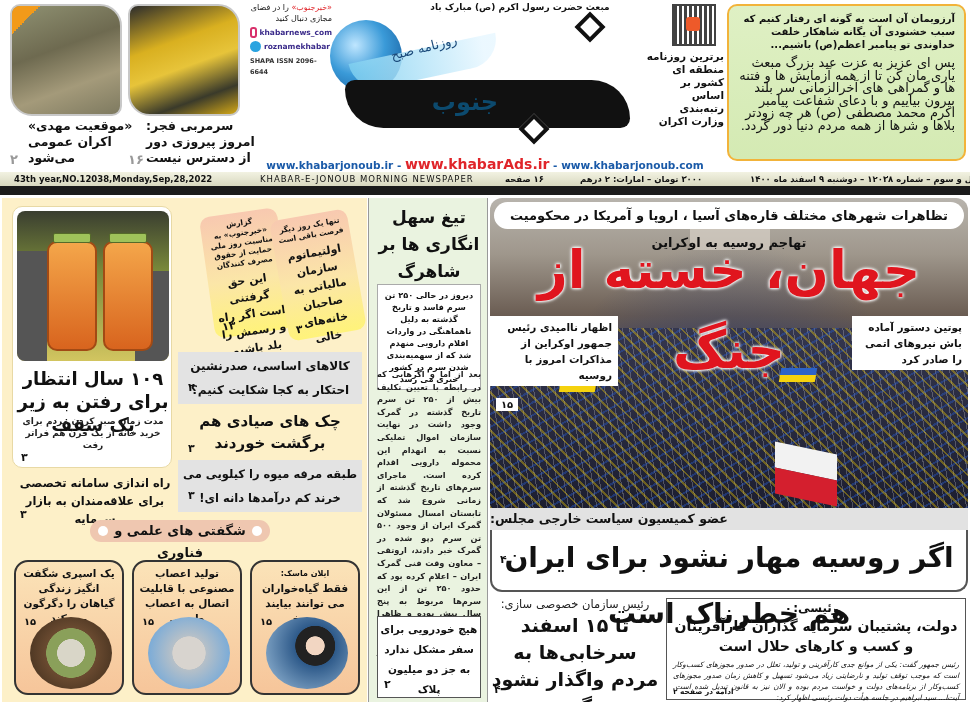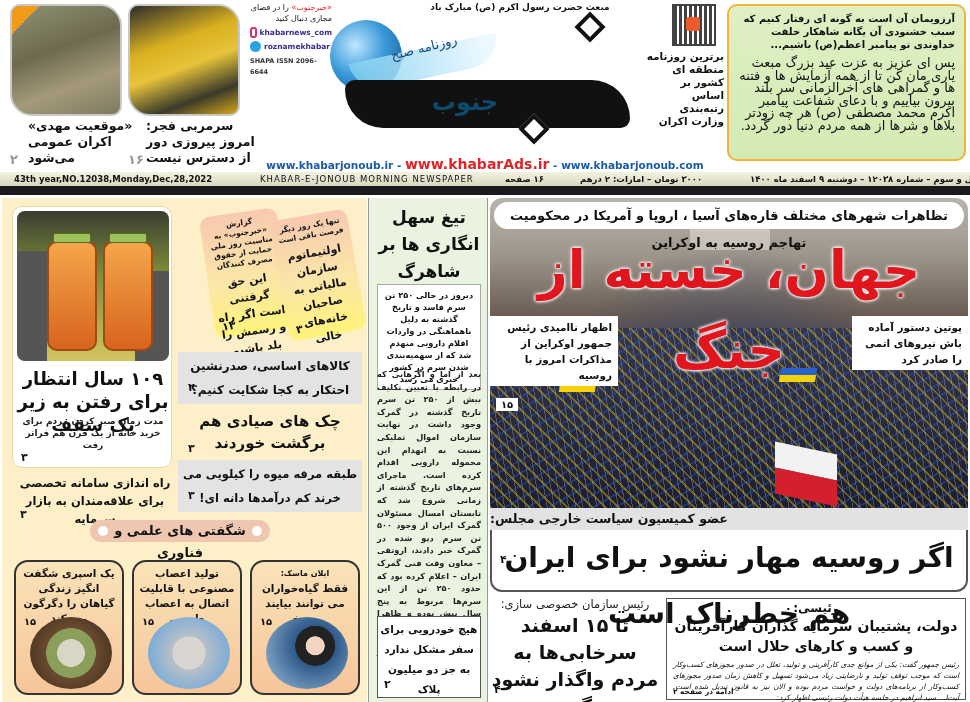--- a/index.html
+++ b/index.html
@@ -170,21 +170,21 @@
 <div class="editorial">
   <div class="lead">آرزویمان آن است به گونه ای رفتار کنیم که سبب خشنودی آن یگانه شاهکار خلقت خداوندی تو پیامبر اعظم(ص) باشیم...</div>
   <div class="body">پس ای عزیز به عزت عید بزرگ مبعث یاری مان کن تا از همه آزمایش ها و فتنه ها و گمراهی های آخرالزمانی سر بلند بیرون بیاییم و با دعای شفاعت پیامبر اکرم محمد مصطفی (ص) هر چه زودتر بلاها و شرها از همه مردم دنیا دور گردد.</div>
 </div>
 
 <div class="urls">
   <span class="blue">www.khabarjonoub.ir</span><span class="blue"> - </span><span class="red">www.khabarAds.ir</span><span class="blue"> - </span><span class="blue">www.khabarjonoub.com</span>
 </div>
 
 <div class="dateline">
-  <span style="left:14px">43th year,NO.12038,Monday,Dec,28,2022</span>
+  <span style="left:14px">43th year,NO.12038,Monday,Sep,28,2022</span>
   <span style="left:260px; letter-spacing:1px; font-weight:normal">KHABAR-E-JONOUB MORNING NEWSPAPER</span>
   <span style="left:505px; direction:rtl">۱۶ صفحه</span>
   <span style="left:580px; direction:rtl">۳۰۰۰ تومان – امارات: ۲ درهم</span>
   <span style="left:750px; direction:rtl">سال چهل و سوم – شماره ۱۲۰۳۸ – دوشنبه ۹ اسفند ماه ۱۴۰۰</span>
 </div>
 <div class="blackbar"></div>
 
 <div class="left-panel">
   <div class="cartoon-card">
     <div class="cartoon-img">

